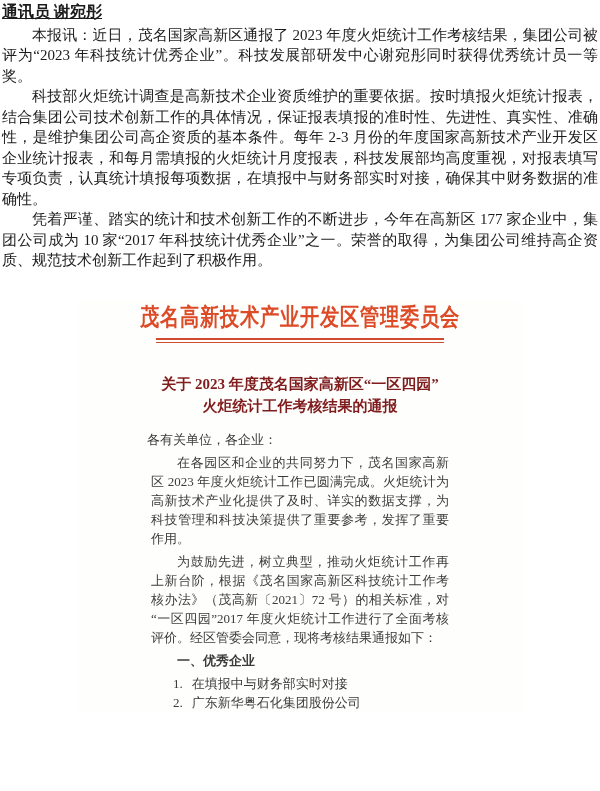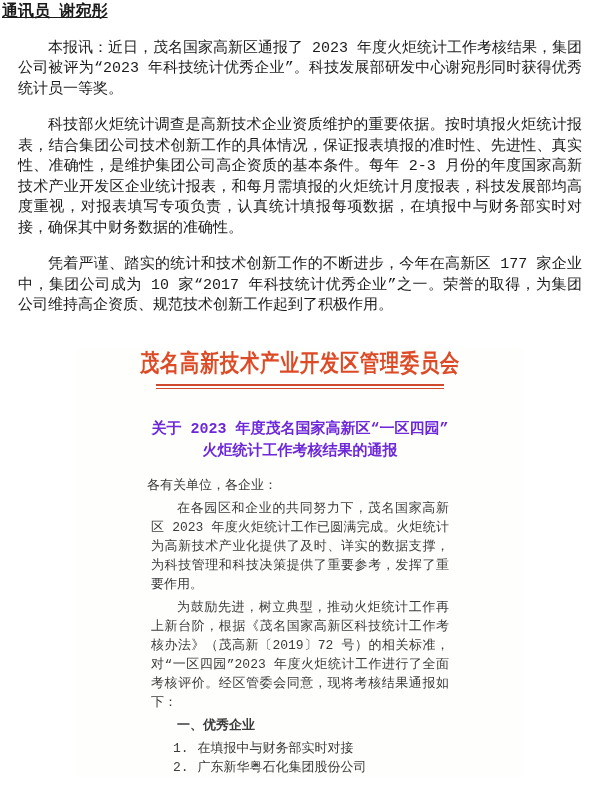--- a/index.html
+++ b/index.html
@@ -1,37 +1,37 @@
 <!DOCTYPE html>
 <html lang="zh"><head>
 <meta charset="utf-8">
 <style>
   html,body{margin:0;padding:0;background:#ffffff;}
   .page{
     position:relative;
     width:600px;height:778px;
     background:#ffffff;
     overflow:hidden;
-    font-family:Liberation Mono, monospace;
+    font-family:Liberation Serif, serif;
   }
   
   .article{
     padding:2px 2px 0 2px;
     font-size:15px;
     line-height:20.5px;
     text-align:justify;
     color:#1b1b1b;
   }
   .byline{
     font-weight:bold;
     font-size:16px;
     text-decoration:underline;
     margin:0 0 2px 0;
   }
-  .article p.art{margin:16px;text-indent:2em;}
+  .article p.art{margin:0;text-indent:2em;}
   
   .scan{
     width:448px;
     margin:30px auto 0 auto;
     background:#fefefd;
     position:relative;
   }
   .scan-header{
     text-align:center;
     margin:4px;
@@ -52,21 +52,21 @@
     margin:5px auto 0 auto;
     border-top:2px solid var(--rule-red,#cf4a2e);
     border-bottom:1px solid var(--rule-red,#cf4a2e);
   }
   .doc-title{
     margin:30px auto 0 auto;
     text-align:center;
     font-weight:bold;
     font-size:15px;
     line-height:22px;
-    color:#6d28d9;
+    color:#7f1d1d;
   }
   .doc-body{
     width:306px;
     margin:13px auto 0 auto;
     font-size:13px;
     line-height:19px;
     text-align:justify;
     color:#3b3b3b;
   }
   .doc-body p{margin:4px;text-indent:2em;}
@@ -99,21 +99,21 @@
     <div class="red-rule"></div>
 
     <div class="doc-title">
       <div>关于 2023 年度茂名国家高新区“一区四园”</div>
       <div>火炬统计工作考核结果的通报</div>
     </div>
 
     <div class="doc-body">
       <div>各有关单位，各企业：</div>
       <p>在各园区和企业的共同努力下，茂名国家高新区 2023 年度火炬统计工作已圆满完成。火炬统计为高新技术产业化提供了及时、详实的数据支撑，为科技管理和科技决策提供了重要参考，发挥了重要作用。</p>
-      <p>为鼓励先进，树立典型，推动火炬统计工作再上新台阶，根据《茂名国家高新区科技统计工作考核办法》（茂高新〔2019〕72 号）的相关标准，对“一区四园”2023 年度火炬统计工作进行了全面考核评价。经区管委会同意，现将考核结果通报如下：</p>
+      <p>为鼓励先进，树立典型，推动火炬统计工作再上新台阶，根据《茂名国家高新区科技统计工作考核办法》（茂高新〔2021〕72 号）的相关标准，对“一区四园”2017 年度火炬统计工作进行了全面考核评价。经区管委会同意，现将考核结果通报如下：</p>
       <p class="doc-heading">一、优秀企业</p>
 
       <ul class="company-list">
         <li class="company-item">
           <span class="num">1.</span>
           <span>在填报中与财务部实时对接</span>
         </li>
         <li class="company-item">
           <span class="num">2.</span>
           <span>广东新华粤石化集团股份公司</span>

